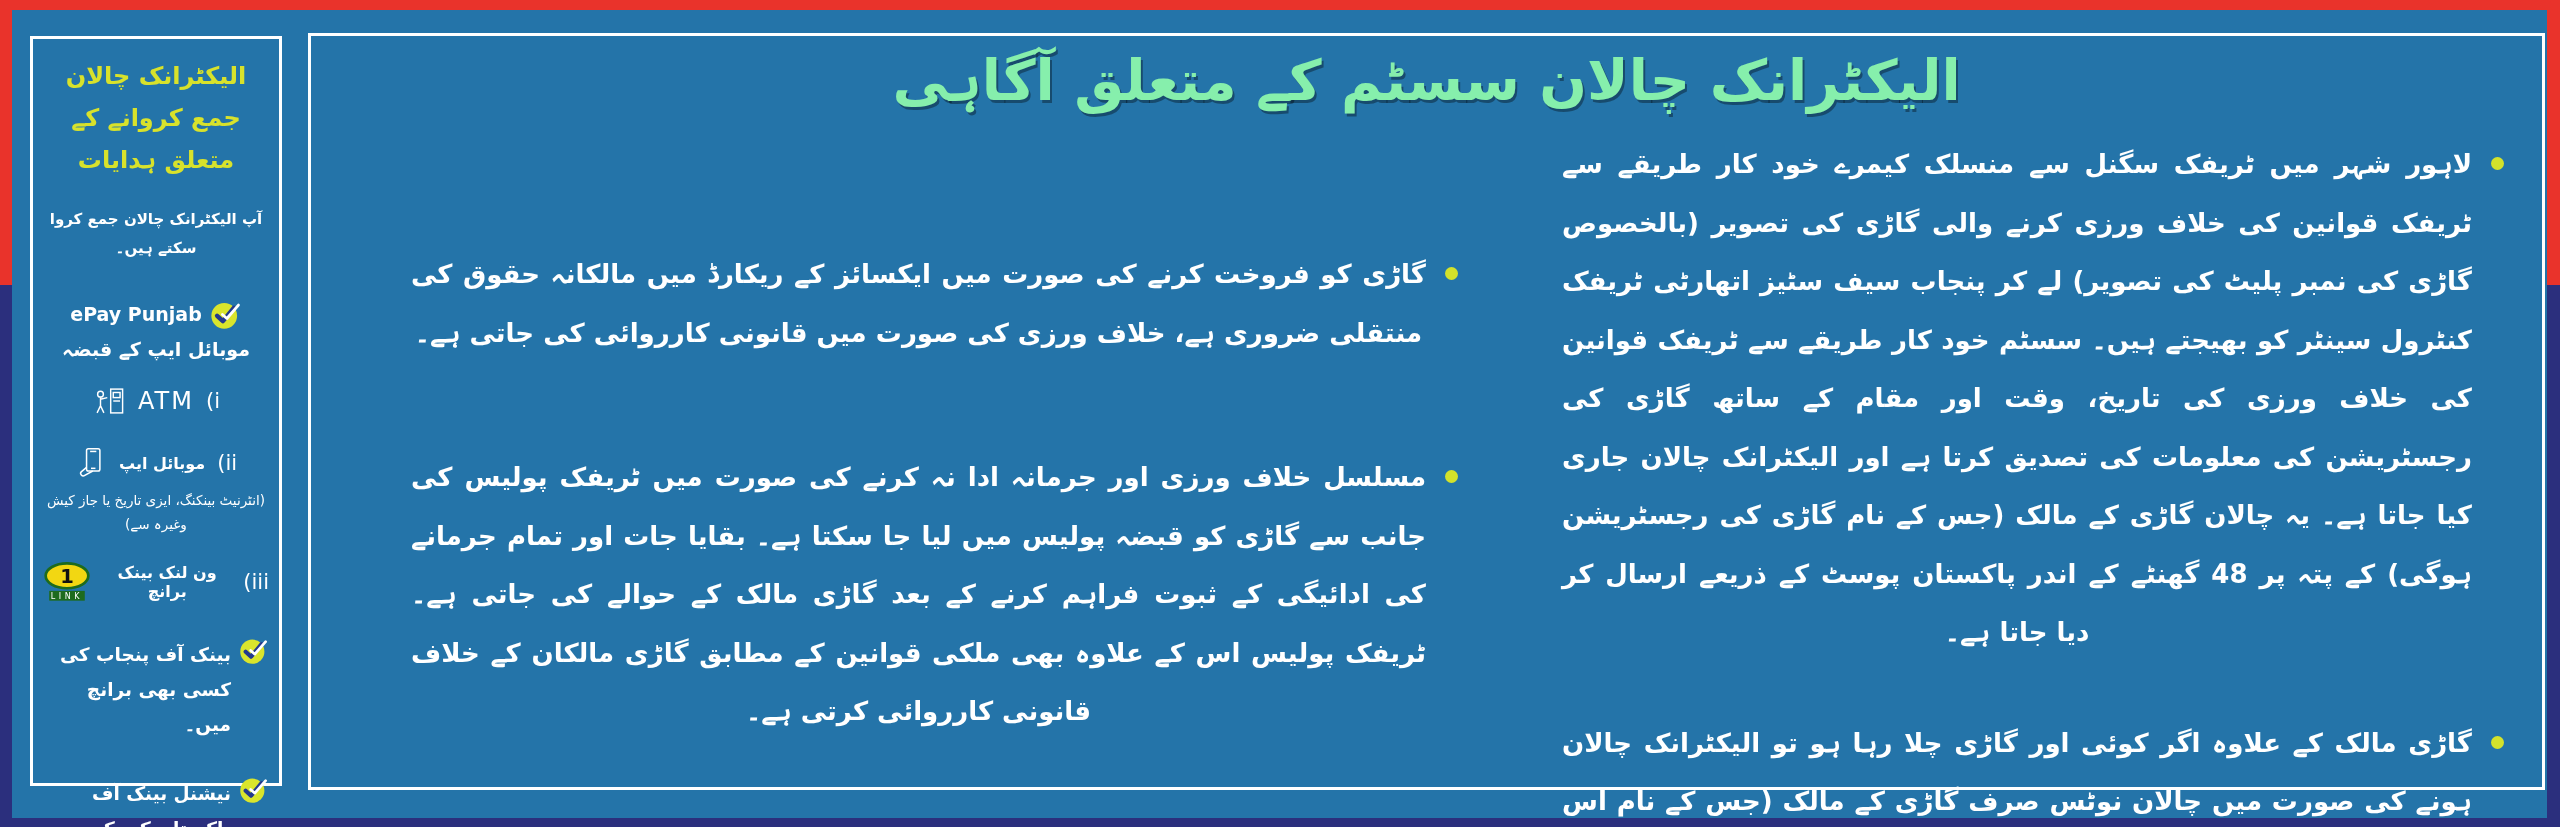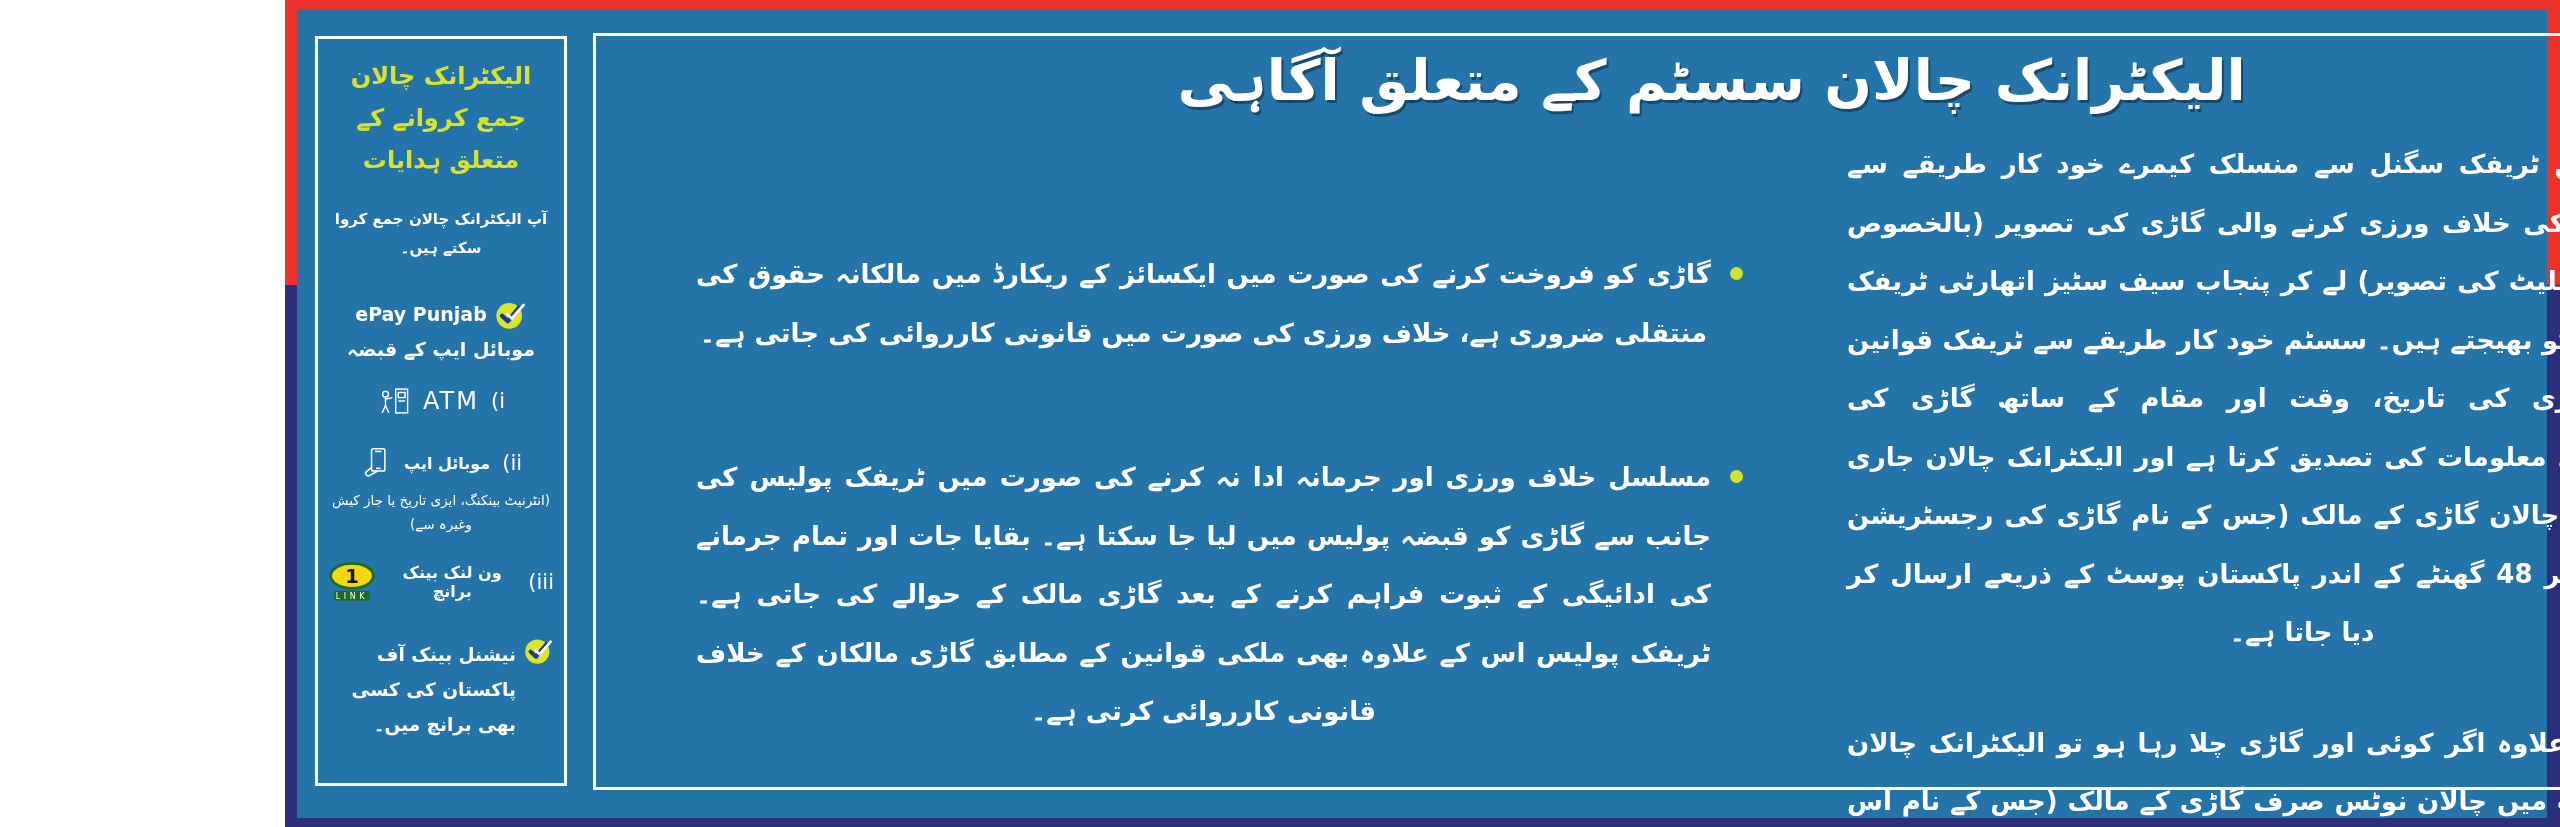--- a/index.html
+++ b/index.html
@@ -1,20 +1,20 @@
 <!DOCTYPE html>
 <html lang="ur" dir="rtl"><head>
 <meta charset="utf-8">
 <style>
   html, body { margin: 0; padding: 0; }
   body { font-family: "DejaVu Sans", sans-serif; }
 
   .poster {
     position: relative;
-    width: 2275px;
+    width: 2560px;
     height: 827px;
     overflow: hidden;
     direction: rtl;
   }
   .bg-top    { position: absolute; left: 0; top: 0;    width: 100%; height: 285px; }
   .bg-bottom { position: absolute; left: 0; top: 285px; width: 100%; height: 542px; }
   .canvas {
     position: absolute;
     left: 12px; top: 10px; right: 13px; bottom: 9px;
   }
@@ -181,36 +181,46 @@
         <span>
           <svg class="icon-svg" width="48" height="42" viewBox="0 0 54 46">
             <ellipse cx="27" cy="16" rx="24" ry="14" fill="#f2d712" stroke="#1d6b1d" stroke-width="3"></ellipse>
             <text x="27" y="24" font-size="22" font-weight="bold" text-anchor="middle" fill="#111111">1</text>
             <rect x="7" y="33" width="40" height="11" fill="#1d6b1d"></rect>
             <text x="27" y="42" font-size="9" text-anchor="middle" fill="#ffffff" letter-spacing="4">LINK</text>
           </svg>
         </span>
       </div>
 
-
       <div class="sb-bank">
         <span>
           <svg class="icon-svg" width="30" height="30" viewBox="0 0 36 36">
             <circle cx="16" cy="20" r="14.5" fill="#d9e52c"></circle>
             <path d="M8 20 l6.5 6 L27 11" stroke="#22398f" stroke-width="5" fill="none" stroke-linecap="round" stroke-linejoin="round"></path>
             <path d="M14 18.5 l5 4.5 L32 8" stroke="#ffffff" stroke-width="3.2" fill="none" stroke-linecap="round" stroke-linejoin="round"></path>
           </svg>
         </span>
+        <span class="label">بینک آف پنجاب کی کسی بھی برانچ میں۔</span>
+      </div>
+
+      <div class="sb-bank">
+        <span>
+          <svg class="icon-svg" width="30" height="30" viewBox="0 0 36 36">
+            <circle cx="16" cy="20" r="14.5" fill="#d9e52c"></circle>
+            <path d="M8 20 l6.5 6 L27 11" stroke="#22398f" stroke-width="5" fill="none" stroke-linecap="round" stroke-linejoin="round"></path>
+            <path d="M14 18.5 l5 4.5 L32 8" stroke="#ffffff" stroke-width="3.2" fill="none" stroke-linecap="round" stroke-linejoin="round"></path>
+          </svg>
+        </span>
         <span class="label">نیشنل بینک آف پاکستان کی کسی بھی برانچ میں۔</span>
       </div>
 
     </div>
 
     <div class="main-box">
-      <div class="main-title" style="color:#ffffff;">الیکٹرانک چالان سسٹم کے متعلق آگاہی</div>
+      <div class="main-title" style="color:#86efac;">الیکٹرانک چالان سسٹم کے متعلق آگاہی</div>
 
       <div class="columns">
 
         <div class="col-first">
           <div class="para p1">
             <span class="dot" style="background:#d3e22b;"></span>
             <span>لاہور شہر میں ٹریفک سگنل سے منسلک کیمرے خود کار طریقے سے ٹریفک قوانین کی خلاف ورزی کرنے والی گاڑی کی تصویر (بالخصوص گاڑی کی نمبر پلیٹ کی تصویر) لے کر پنجاب سیف سٹیز اتھارٹی ٹریفک کنٹرول سینٹر کو بھیجتے ہیں۔ سسٹم خود کار طریقے سے ٹریفک قوانین کی خلاف ورزی کی تاریخ، وقت اور مقام کے ساتھ گاڑی کی رجسٹریشن کی معلومات کی تصدیق کرتا ہے اور الیکٹرانک چالان جاری کیا جاتا ہے۔ یہ چالان گاڑی کے مالک (جس کے نام گاڑی کی رجسٹریشن ہوگی) کے پتہ پر 48 گھنٹے کے اندر پاکستان پوسٹ کے ذریعے ارسال کر دیا جاتا ہے۔</span>
           </div>
           <div class="para p2">
             <span class="dot" style="background:#d3e22b;"></span>

